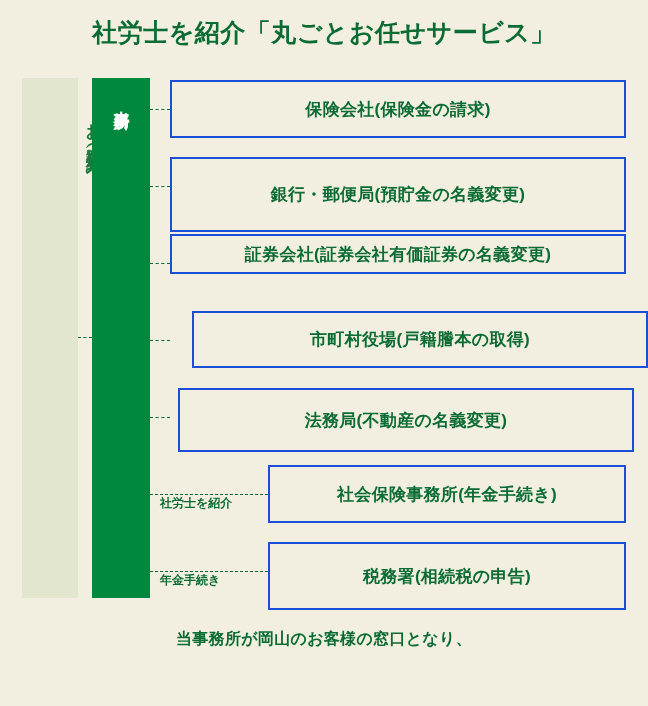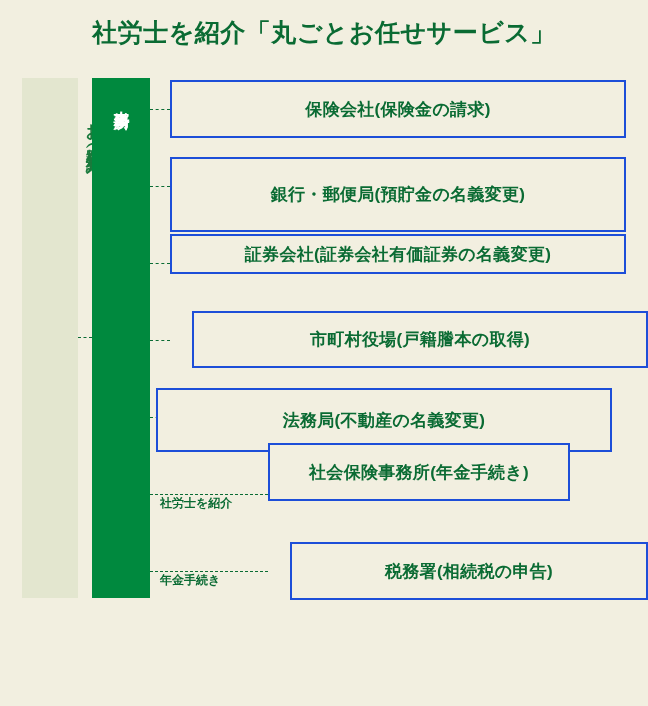--- a/index.html
+++ b/index.html
@@ -174,30 +174,31 @@
 <div class="box" style="left:170px; top:234px; width:456px; height:40px;">
   <span>証券会社(証券会社有価証券の名義変更)</span>
 </div>
 
 <div class="connector" style="left:150px; top:340px; width:20px;"></div>
 <div class="box" style="left:170px; top:311px; width:456px; height:57px;margin-left:22px;">
   <span>市町村役場(戸籍謄本の取得)</span>
 </div>
 
 <div class="connector" style="left:150px; top:417px; width:20px;"></div>
-<div class="box" style="left:156px; top:388px; width:456px; height:64px;">
+<div class="box" style="left:178px; top:388px; width:456px; height:64px;">
   <span>法務局(不動産の名義変更)</span>
 </div>
 
 <div class="connector" style="left:150px; top:494px; width:118px;"></div>
 <div class="conn-label" style="left:160px; top:468px;">社労士を紹介</div>
-<div class="box" style="left:268px; top:443px; width:302px; height:58px;align-items:center;">
+<div class="box" style="left:268px; top:465px; width:358px; height:58px;align-items:center;">
   <span>社会保険事務所(年金手続き)</span>
 </div>
 
 <div class="connector" style="left:150px; top:571px; width:118px;"></div>
 <div class="conn-label" style="left:160px; top:545px;">年金手続き</div>
-<div class="box" style="left:268px; top:542px; width:358px; height:58px;margin-left:22px;">
+<div class="box" style="left:268px; top:542px; width:358px; height:68px;">
   <span>税務署(相続税の申告)</span>
 </div>
 
 <div class="footer">
+  <div>当事務所が岡山のお客様の窓口となり、</div>
 </div>
 
 </body></html>

